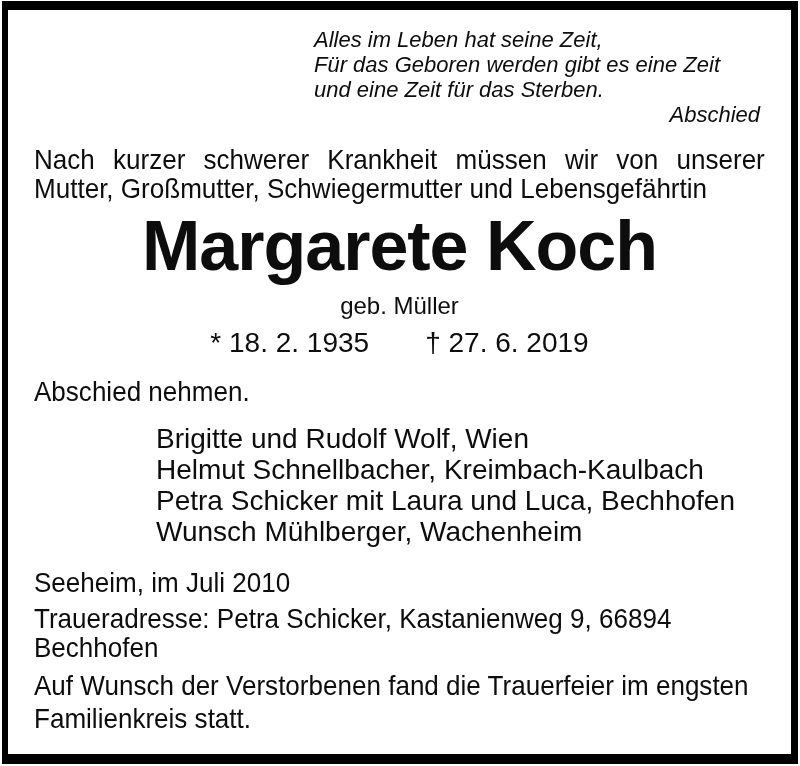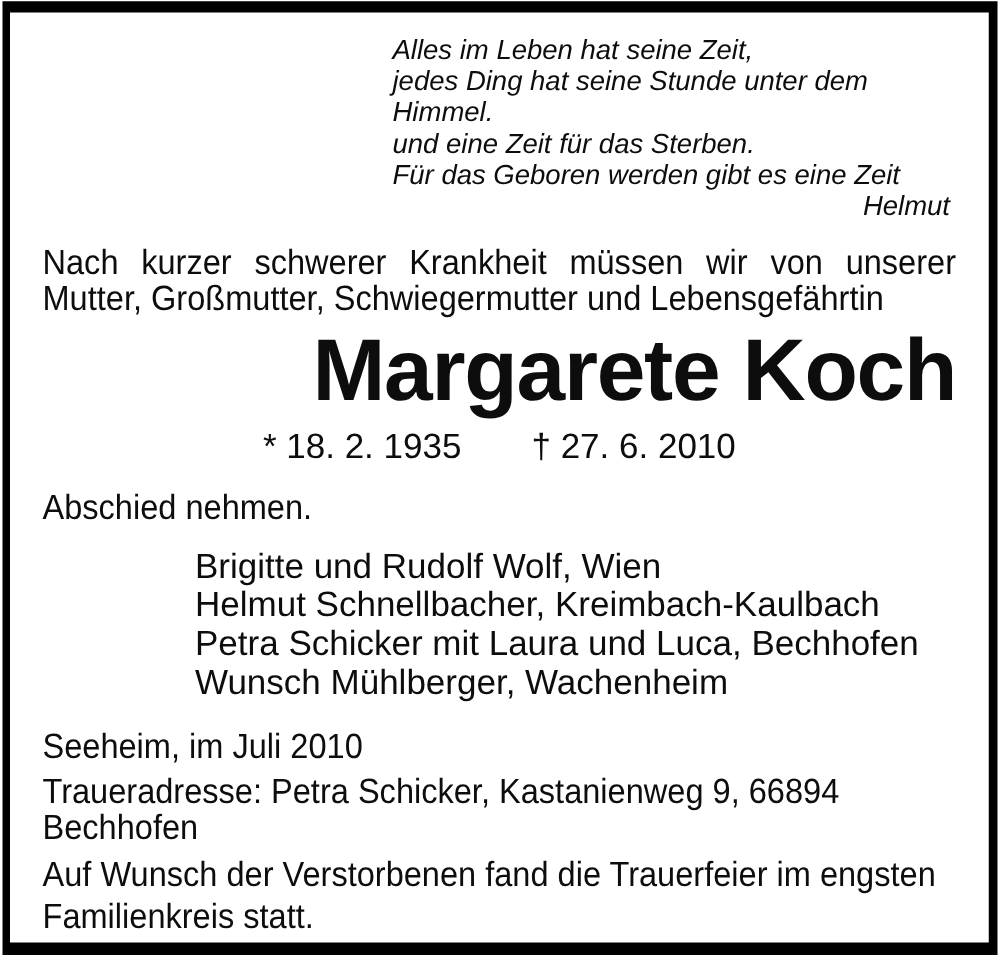--- a/index.html
+++ b/index.html
@@ -58,21 +58,21 @@
   .intro-block { margin-top: 18px; }
   .intro-line-1 {
     text-align: justify;
     text-align-last: justify;
   }
   .deceased-name {
     margin: 6px 0 0 0;
     font-size: 70px;
     line-height: 74px;
     font-weight: bold;
-    text-align: right;
+    text-align: center;
     letter-spacing: -1px;
   }
   .maiden-name {
     margin-top: 10px;
     font-size: 24px;
     line-height: 26px;
     text-align: center;
   }
   .life-dates {
     margin-top: 9px;
@@ -97,36 +97,36 @@
   }
 </style>
 </head>
 <body>
 
 <div class="frame">
   <div class="content">
 
     <div class="quote-block">
       <div>Alles im Leben hat seine Zeit,</div>
-      <div>jedes Ding hat seine Stunde unter dem Himmel.</div>
+      <div>Für das Geboren werden gibt es eine Zeit</div>
       <div>und eine Zeit für das Sterben.</div>
-      <div>Für das Geboren werden gibt es eine Zeit</div>
-      <div class="quote-attribution">Helmut</div>
+      <div class="quote-attribution">Abschied</div>
     </div>
 
     <div class="narrow intro-block body-line">
       <div class="intro-line-1">Nach kurzer schwerer Krankheit müssen wir von unserer</div>
       <div>Mutter, Großmutter, Schwiegermutter und Lebensgefährtin</div>
     </div>
 
     <h1 class="deceased-name">Margarete Koch</h1>
 
+    <div class="maiden-name">geb. Müller</div>
 
     <div class="life-dates">
-      <span class="birth-date">* 18. 2. 1935</span><span>† 27. 6. 2010</span>
+      <span class="birth-date">* 18. 2. 1935</span><span>† 27. 6. 2019</span>
     </div>
 
     <div class="narrow farewell body-line">Abschied nehmen.</div>
 
     <div class="mourners">
       <div>Brigitte und Rudolf Wolf, Wien</div>
       <div>Helmut Schnellbacher, Kreimbach-Kaulbach</div>
       <div>Petra Schicker mit Laura und Luca, Bechhofen</div>
       <div>Wunsch Mühlberger, Wachenheim</div>
     </div>

